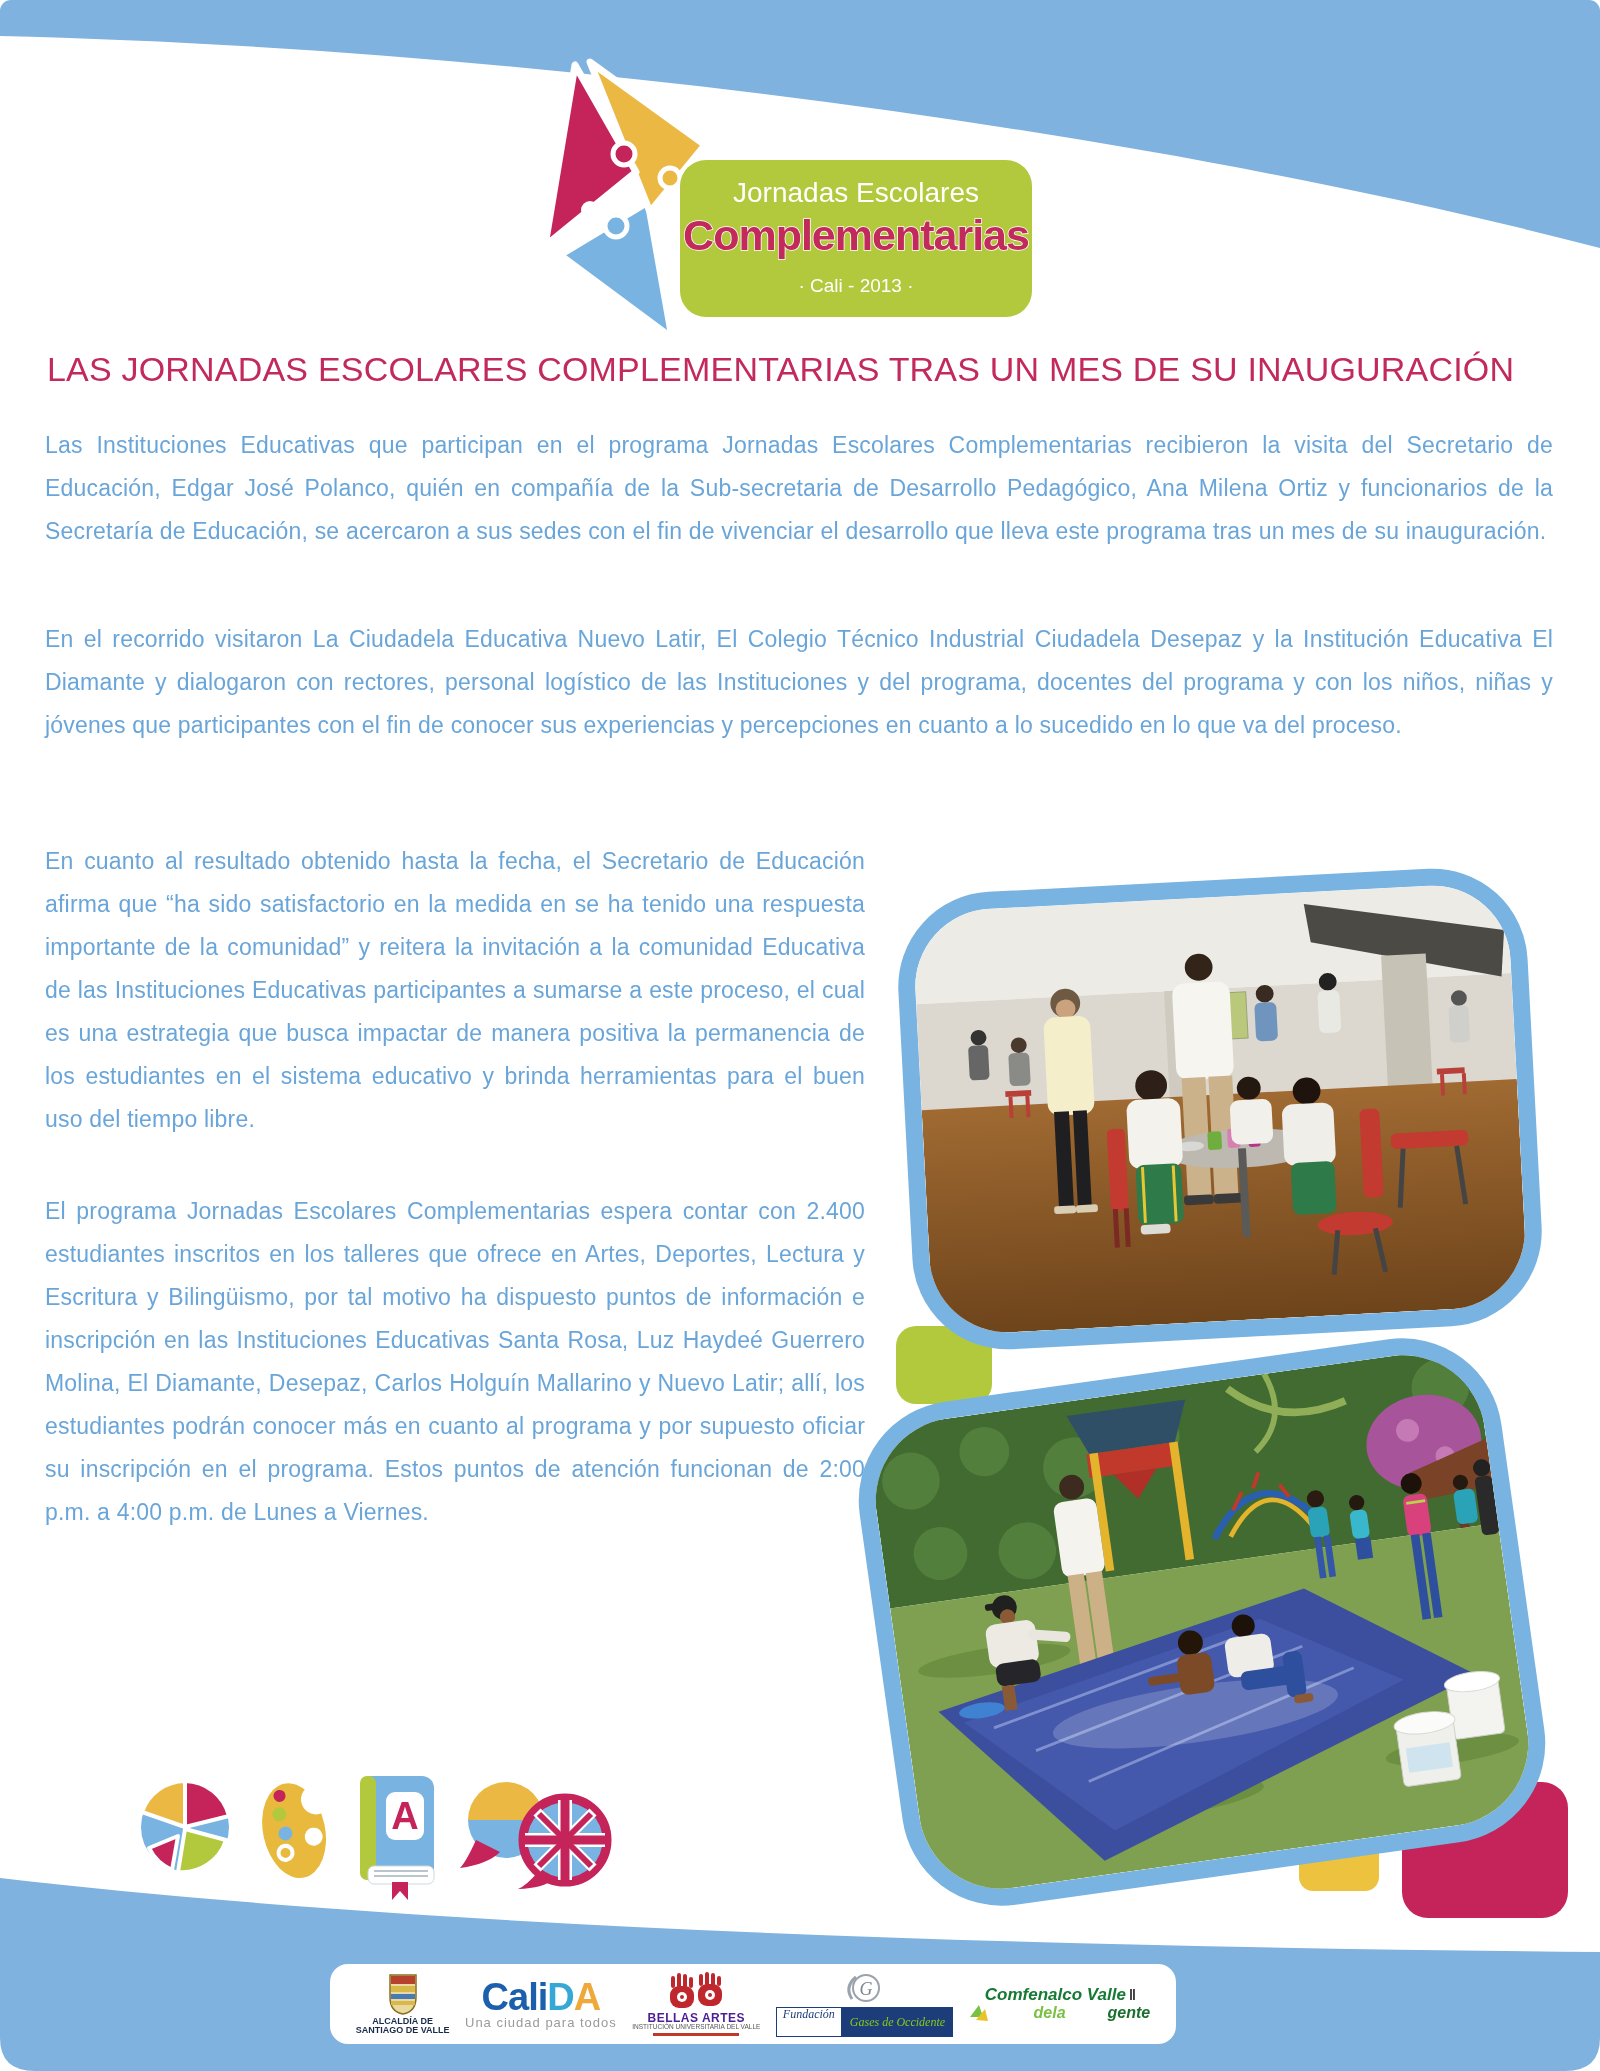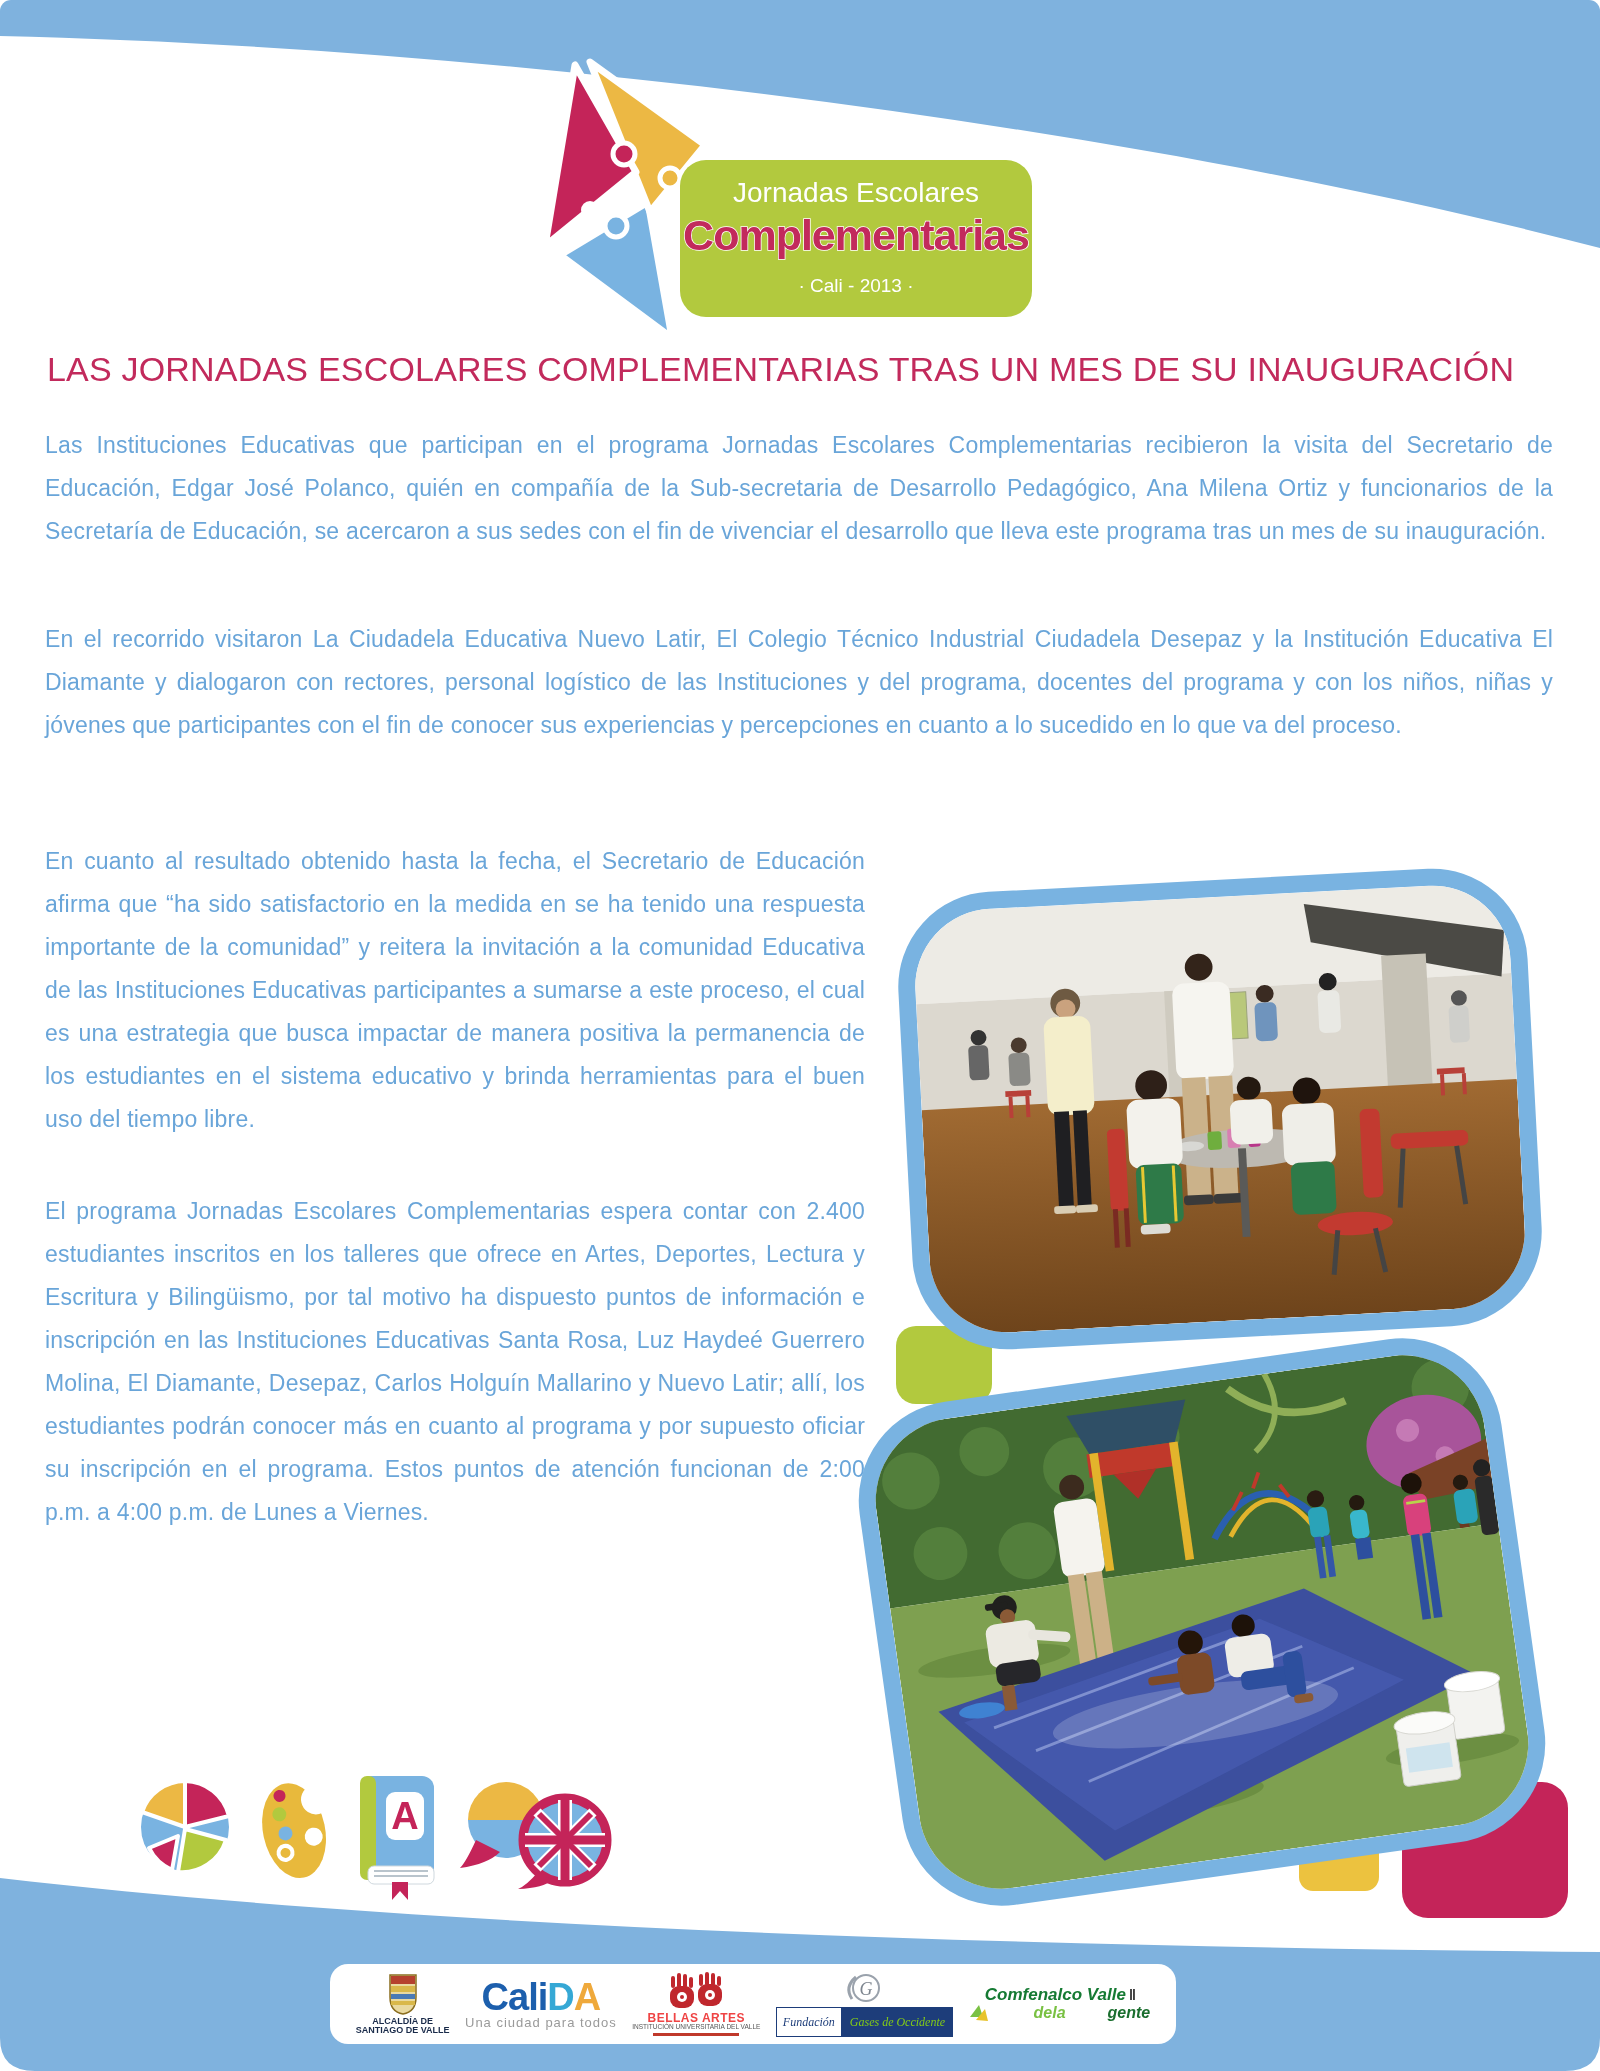--- a/index.html
+++ b/index.html
@@ -18,25 +18,25 @@
   #photo1{left:905px;top:880px;width:630px;height:458px;border-radius:95px;transform:rotate(-3deg);}
   #photo2{left:878px;top:1368px;width:648px;height:508px;border-radius:100px;transform:rotate(-8deg);}
   .footer-bar{position:absolute;left:330px;top:1964px;width:846px;height:80px;background:#fff;
               border-radius:18px;display:flex;align-items:center;justify-content:space-around;
               padding:0 18px;box-sizing:border-box;}
   .flogo{display:flex;flex-direction:column;align-items:center;justify-content:center;line-height:1.05;}
   .alc-label{font-size:9px;font-weight:bold;color:#1a2b4a;text-align:center;margin-top:2px;}
   .calida-word{font-size:38px;font-weight:bold;letter-spacing:-1px;}
   .calida-c1{color:#1c5fad;} .calida-c2{color:#35a8d5;} .calida-c3{color:#efa93b;}
   .calida-tag{font-size:13px;color:#9a9a9a;letter-spacing:1px;margin-top:-2px;}
-  .bellas-name{font-size:12px;font-weight:bold;color:#ef4444;letter-spacing:0.5px;}
+  .bellas-name{font-size:12px;font-weight:bold;color:#4c1d95;letter-spacing:0.5px;}
   .bellas-sub{font-size:6.5px;color:#555;}
   .bellas-bar{width:86px;height:3px;background:#c0392b;margin-top:2px;}
   .gdo-bar{display:flex;font-family:"Liberation Serif",serif;font-style:italic;font-size:12px;margin-top:2px;}
-  .gdo-fund{border:1px solid #1d3d7a;color:#1d3d7a;background:#fff;padding:8px 6px;}
+  .gdo-fund{border:1px solid #1d3d7a;color:#1d3d7a;background:#fff;padding:0 6px;}
   .gdo-gas{background:#1d3d7a;color:#84cc16;padding:9px 8px;}
   .comf-line1{font-size:17px;font-weight:bold;font-style:italic;color:#157a33;}
   .comf-line2{display:flex;align-items:center;font-size:16px;font-style:italic;margin-top:1px;gap:42px;}
   .comf-dela{color:#7ac143;font-weight:bold;}
   .comf-gente{color:#1a6e2e;font-weight:bold;}
   .comf-marks{color:#222;font-size:14px;margin-left:3px;letter-spacing:-2px;}
 </style>
 </head>
 <body>
 

